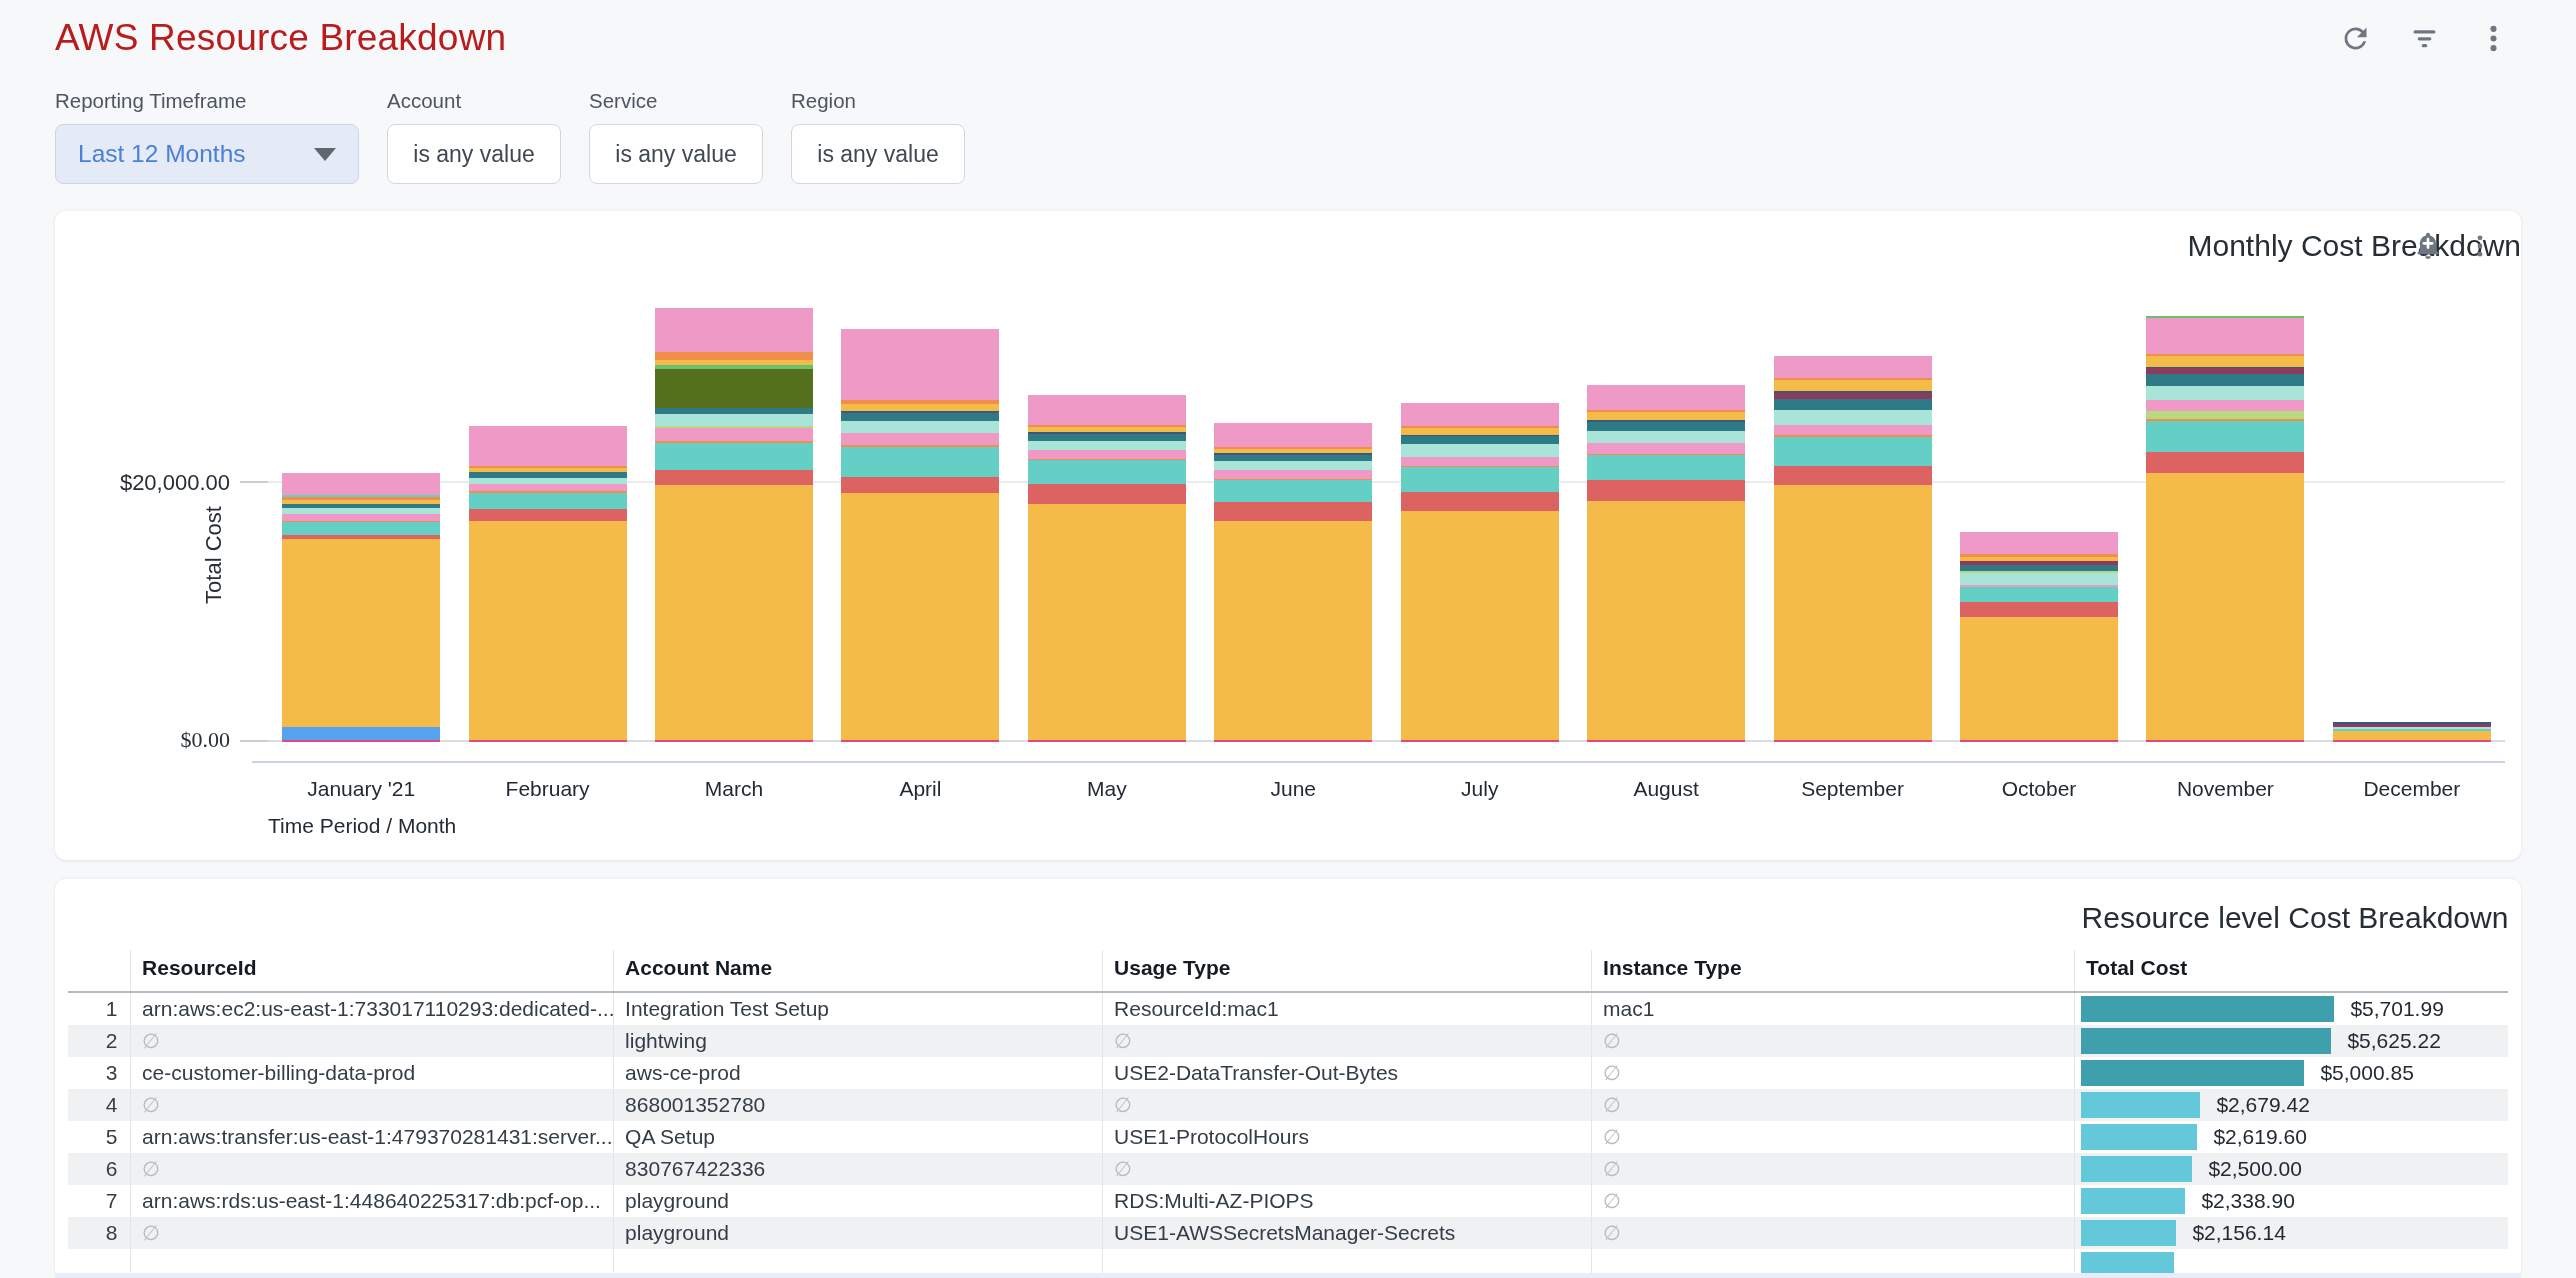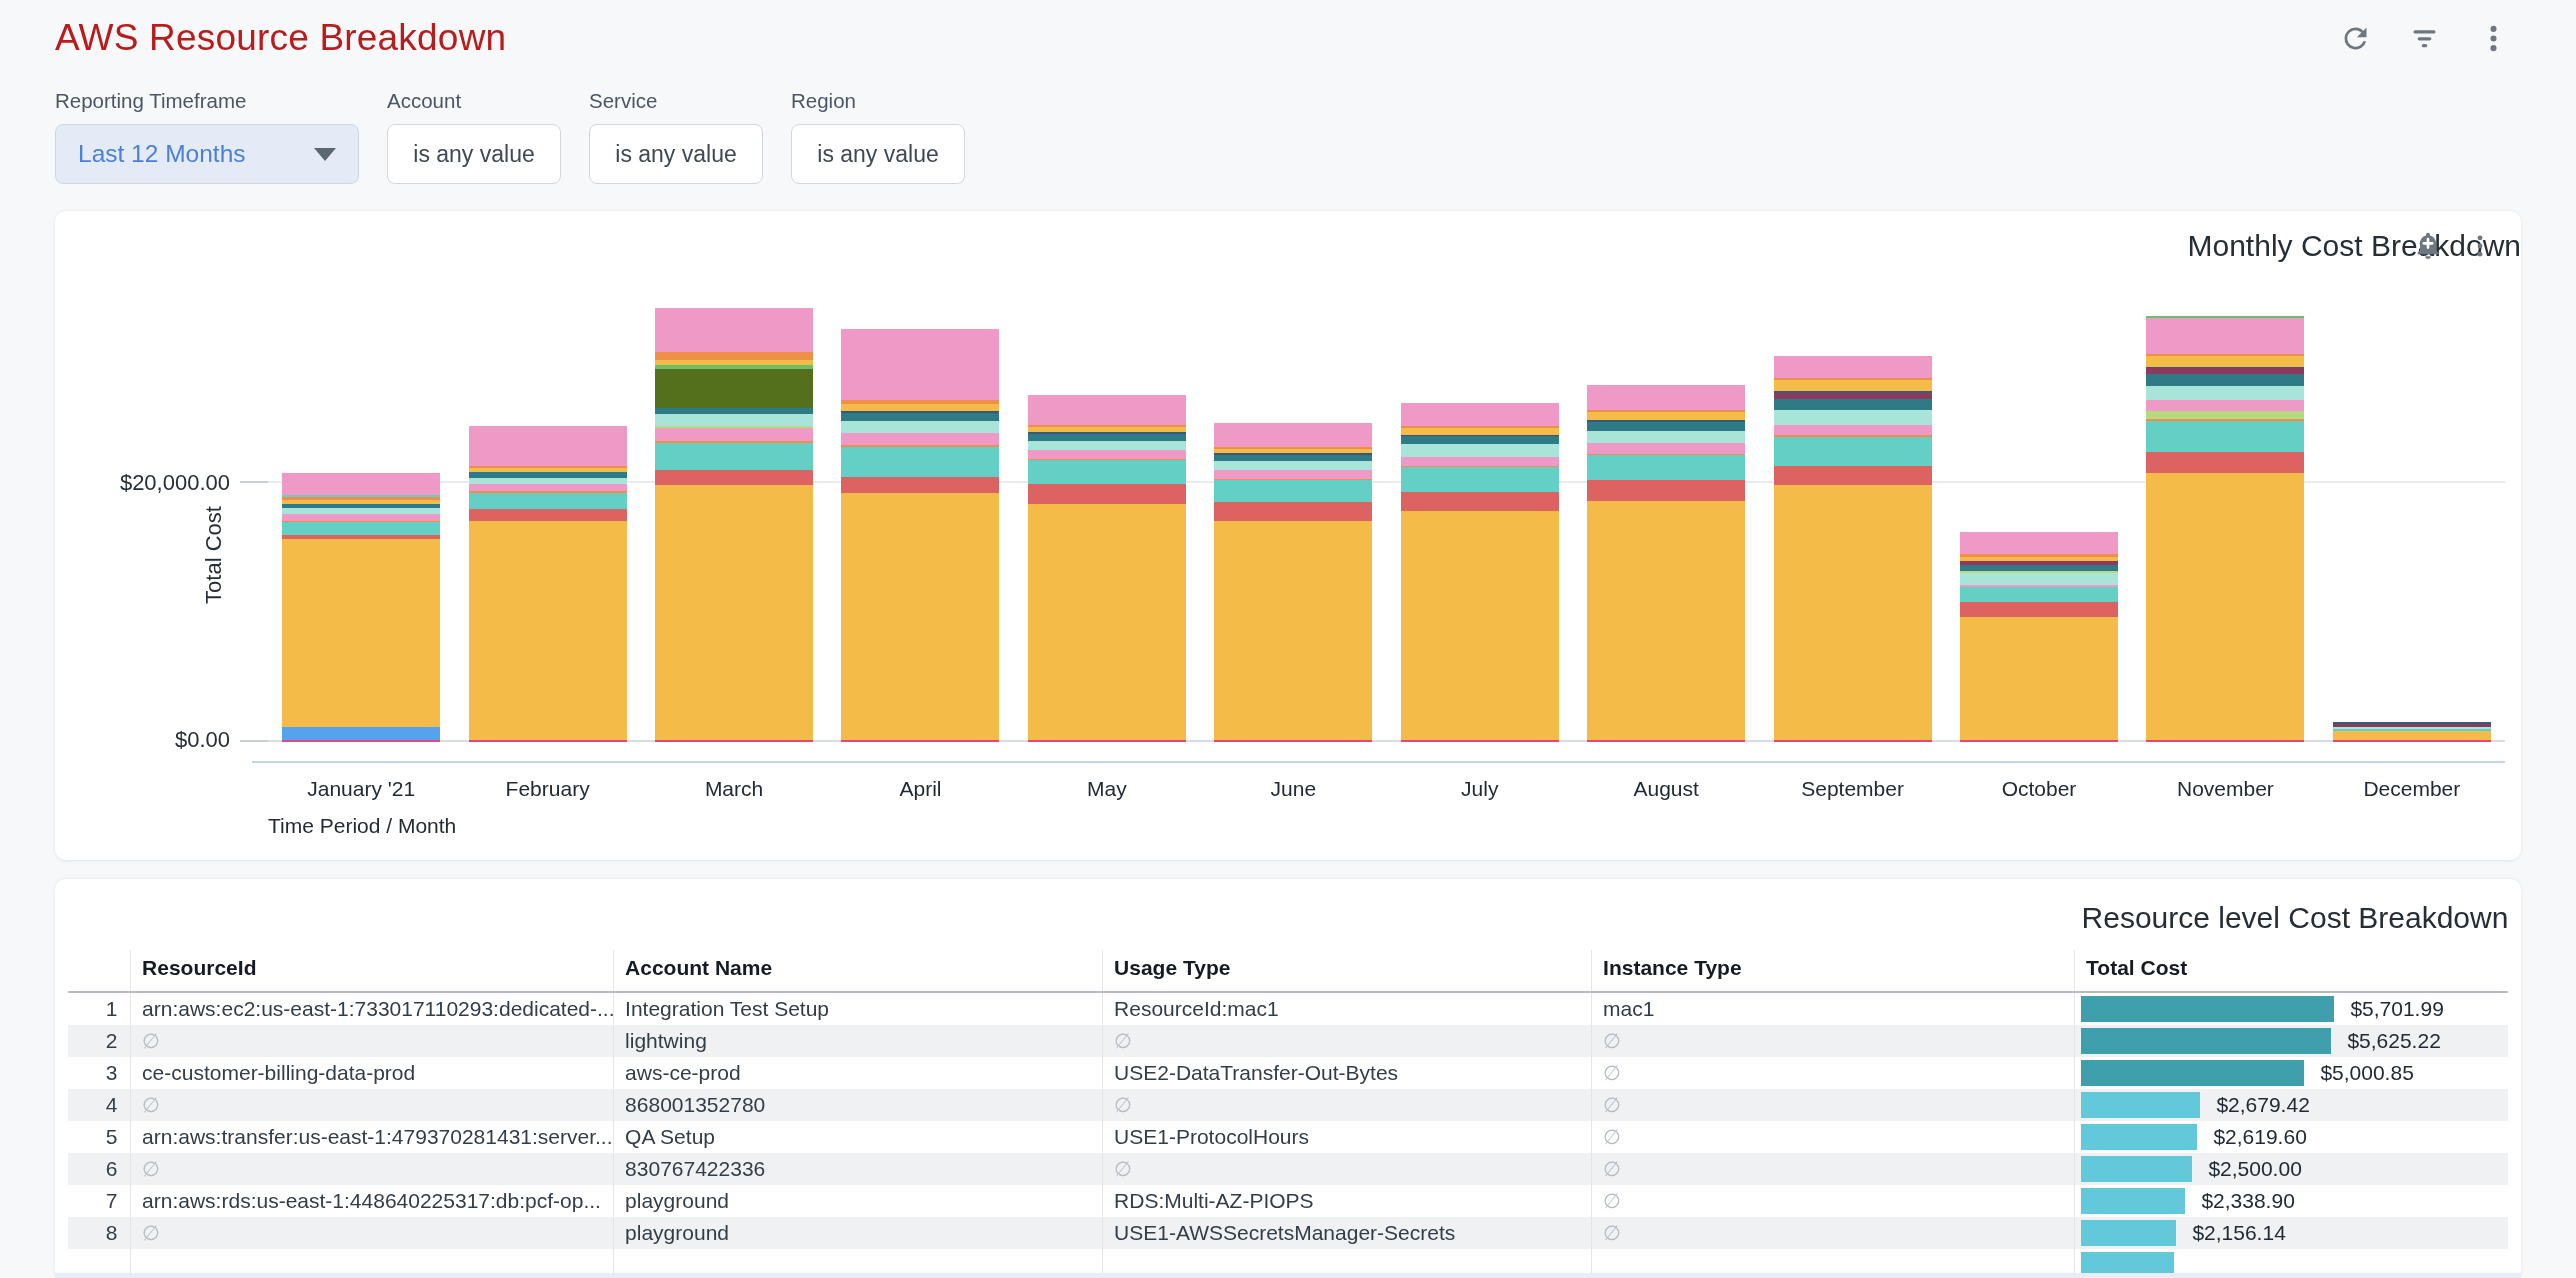--- a/index.html
+++ b/index.html
@@ -36,29 +36,29 @@
   .card-actions { position:absolute; top:19px; right:27px; display:flex; gap:22px; align-items:center; color:#6e7781; }
 
   
   .chart-wrap { position:relative; }
   .chart-area { height:477px; margin:0 16px 0 213px; position:relative; }
   .grid { position:absolute; left:0; right:0; height:1.6px; }
   .grid-0   { bottom:0;     background:#d9dce1; }
   .grid-20k { bottom:259px; background:#e9ebef; }
   .grid::before { content:""; position:absolute; left:-28px; width:28px; height:1.6px; background:#c9ced6; top:0; }
   .ytick { position:absolute; right:100%; margin-right:38px; font-size:22px; color:#262e37; white-space:nowrap; }
-  .ytick-20k { bottom:246px; } .ytick-0 { bottom:-11px; }
+  .ytick-20k { bottom:246px; } .ytick-0 { bottom:-11px;font-family:Liberation Serif, serif; }
   .ylab { position:absolute; left:-133px; bottom:174px; transform:rotate(-90deg); transform-origin:center;
     font-size:22px; color:#262e37; width:158px; text-align:center; }
   .bars { position:absolute; inset:0; display:flex; align-items:flex-end; justify-content:space-around; }
   .bar-cell { flex:1; display:flex; justify-content:center; align-items:flex-end; height:100%; }
   .bar-stack { width:158px; display:flex; flex-direction:column-reverse; }
   .seg { width:100%; }
   .axis-line { height:2.4px; background:#c6d3ec; margin:19px 16px 0 197px; }
-  .xlabels { display:flex; justify-content:flex-start; margin:14px 16px 0 213px; }
+  .xlabels { display:flex; justify-content:center; margin:14px 16px 0 213px; }
   .xlab { flex:1; text-align:center; font-size:21px; color:#222b35; }
   .xaxis-title { text-align:left; font-size:21px; color:#222b35; margin:12.6px 16px 0 213px; }
 
   
   .table-card { margin-top:19px; padding:20.5px 12.6px 0; position:relative; }
   .table-card .card-title { margin-bottom:12.6px; }
   table { width:100%; border-collapse:collapse; table-layout:fixed; }
   th { font-size:21px; font-weight:700; color:#141b22; text-align:left; padding:6.3px 11px 11px;
     border-bottom:2.4px solid #b6bbc1; }
   th:not(:first-child), td:not(:first-child) { border-left:1.6px solid #e3e5e9; }

